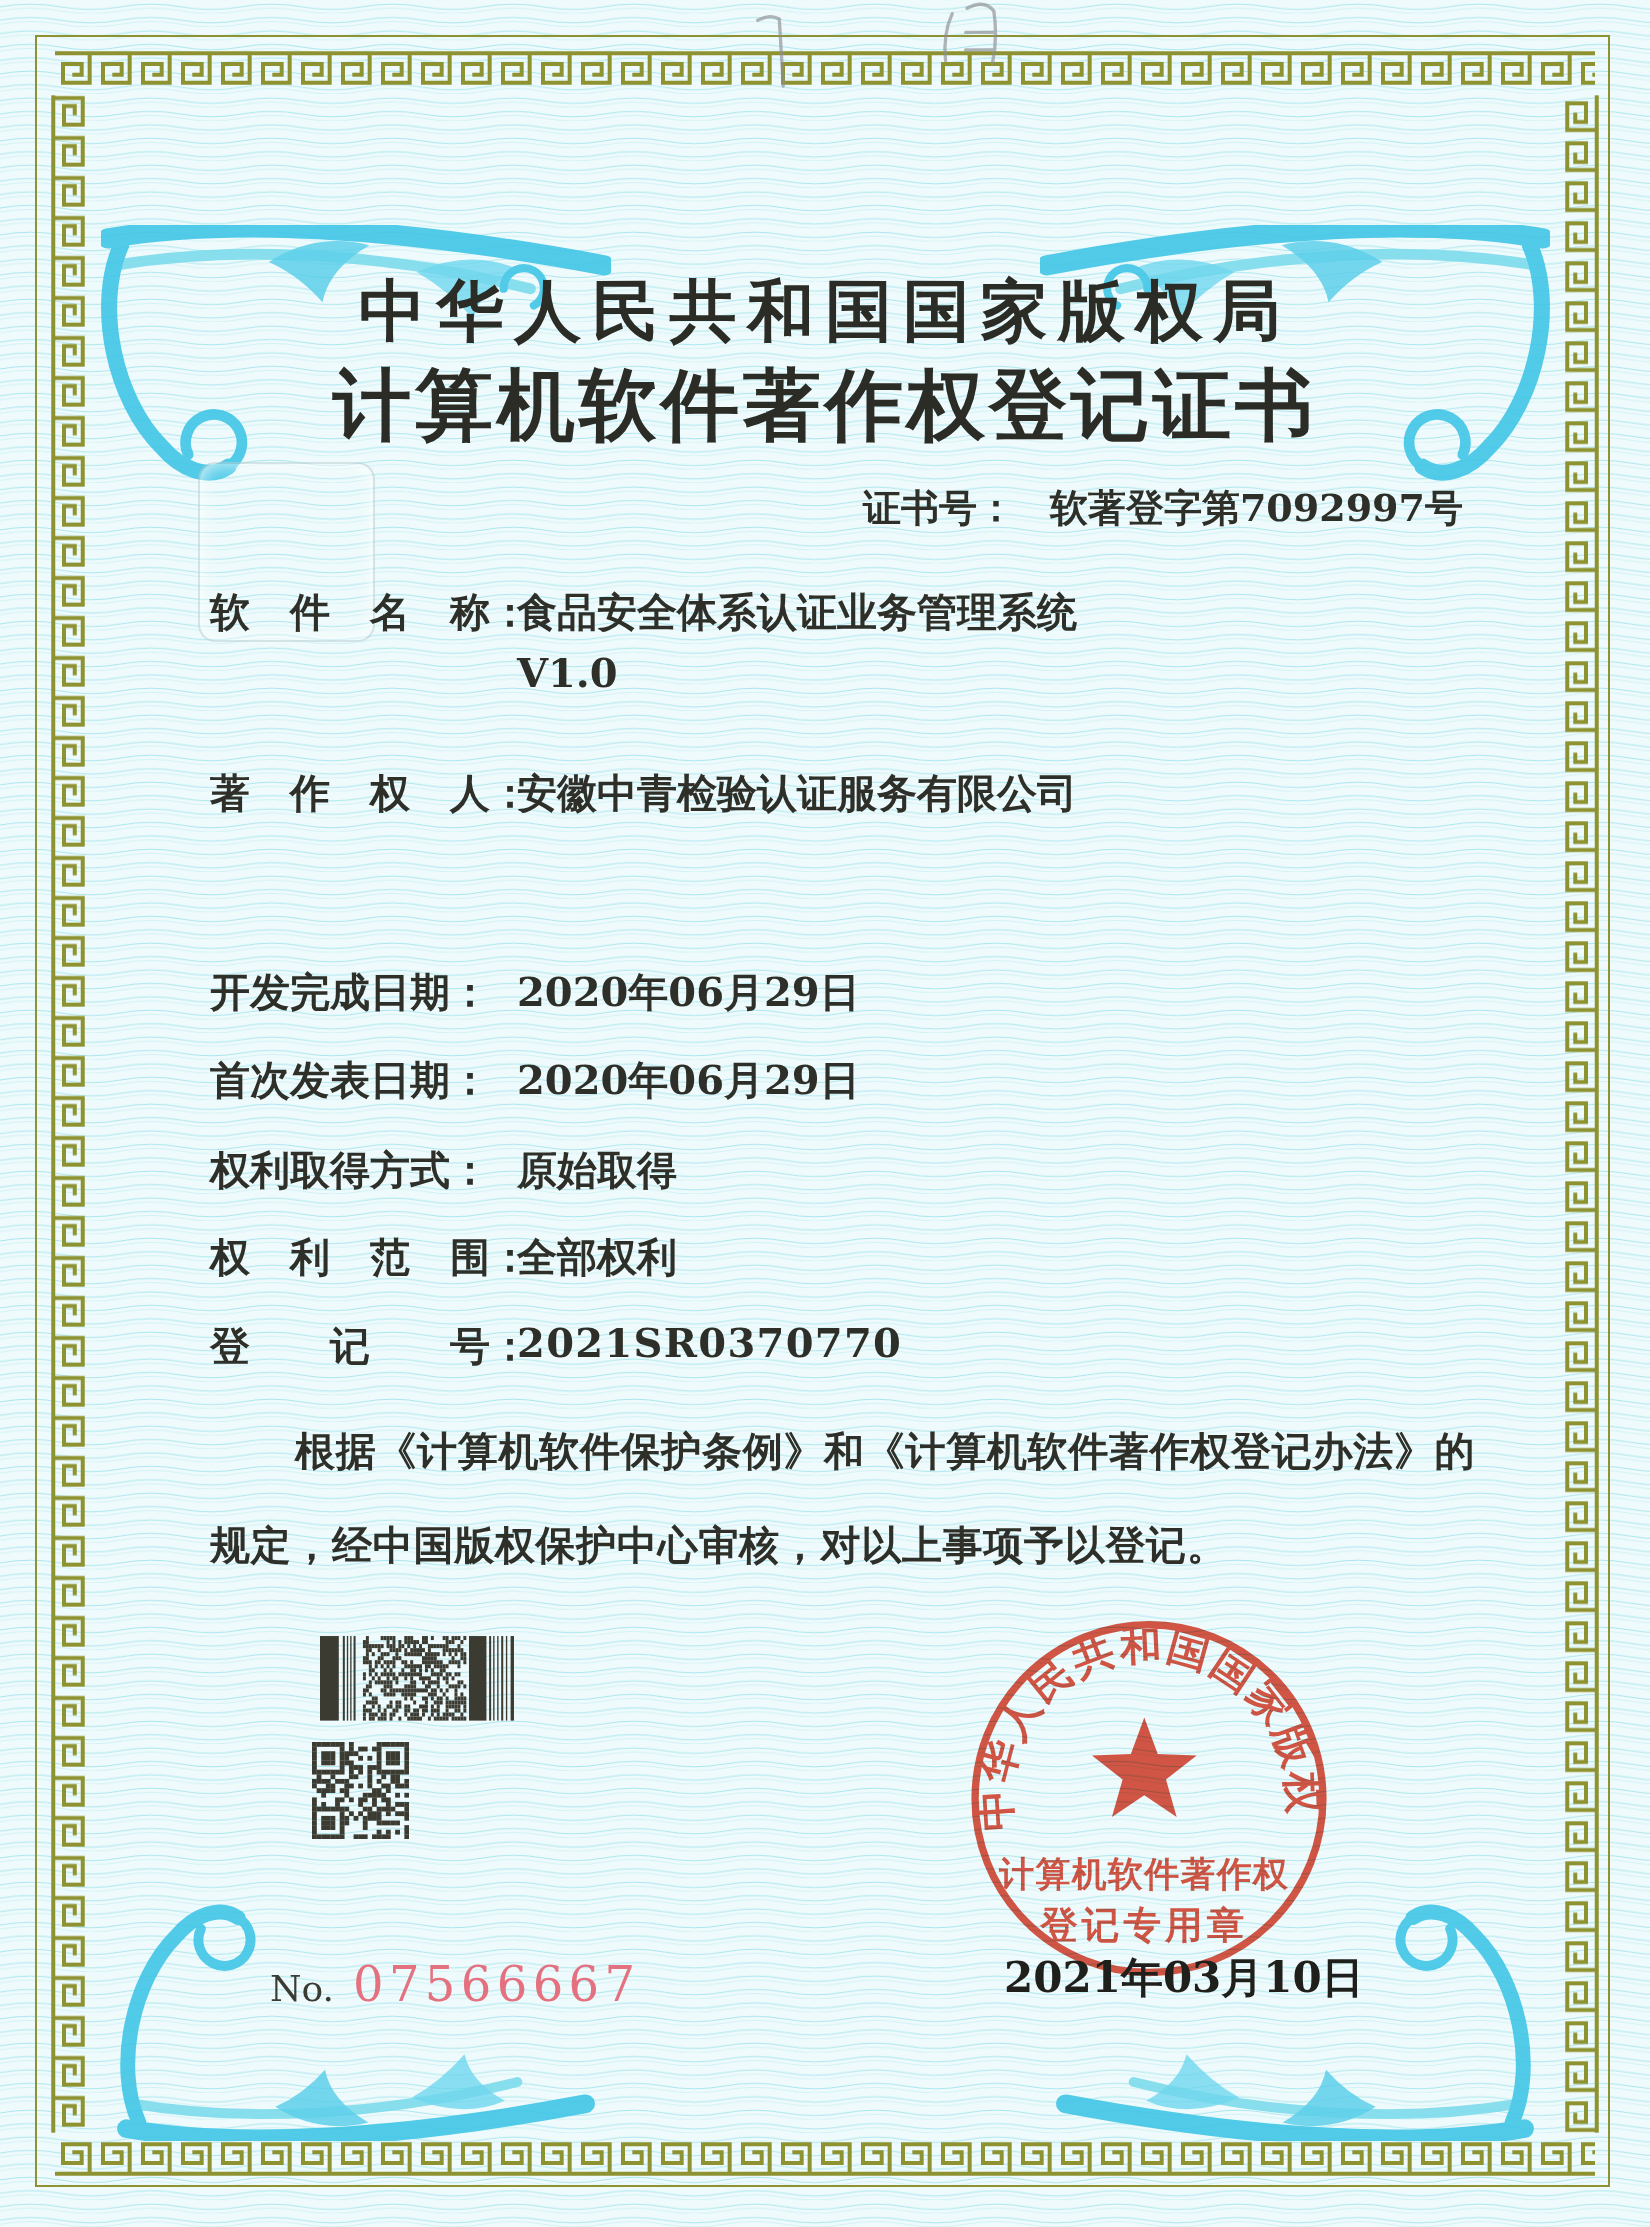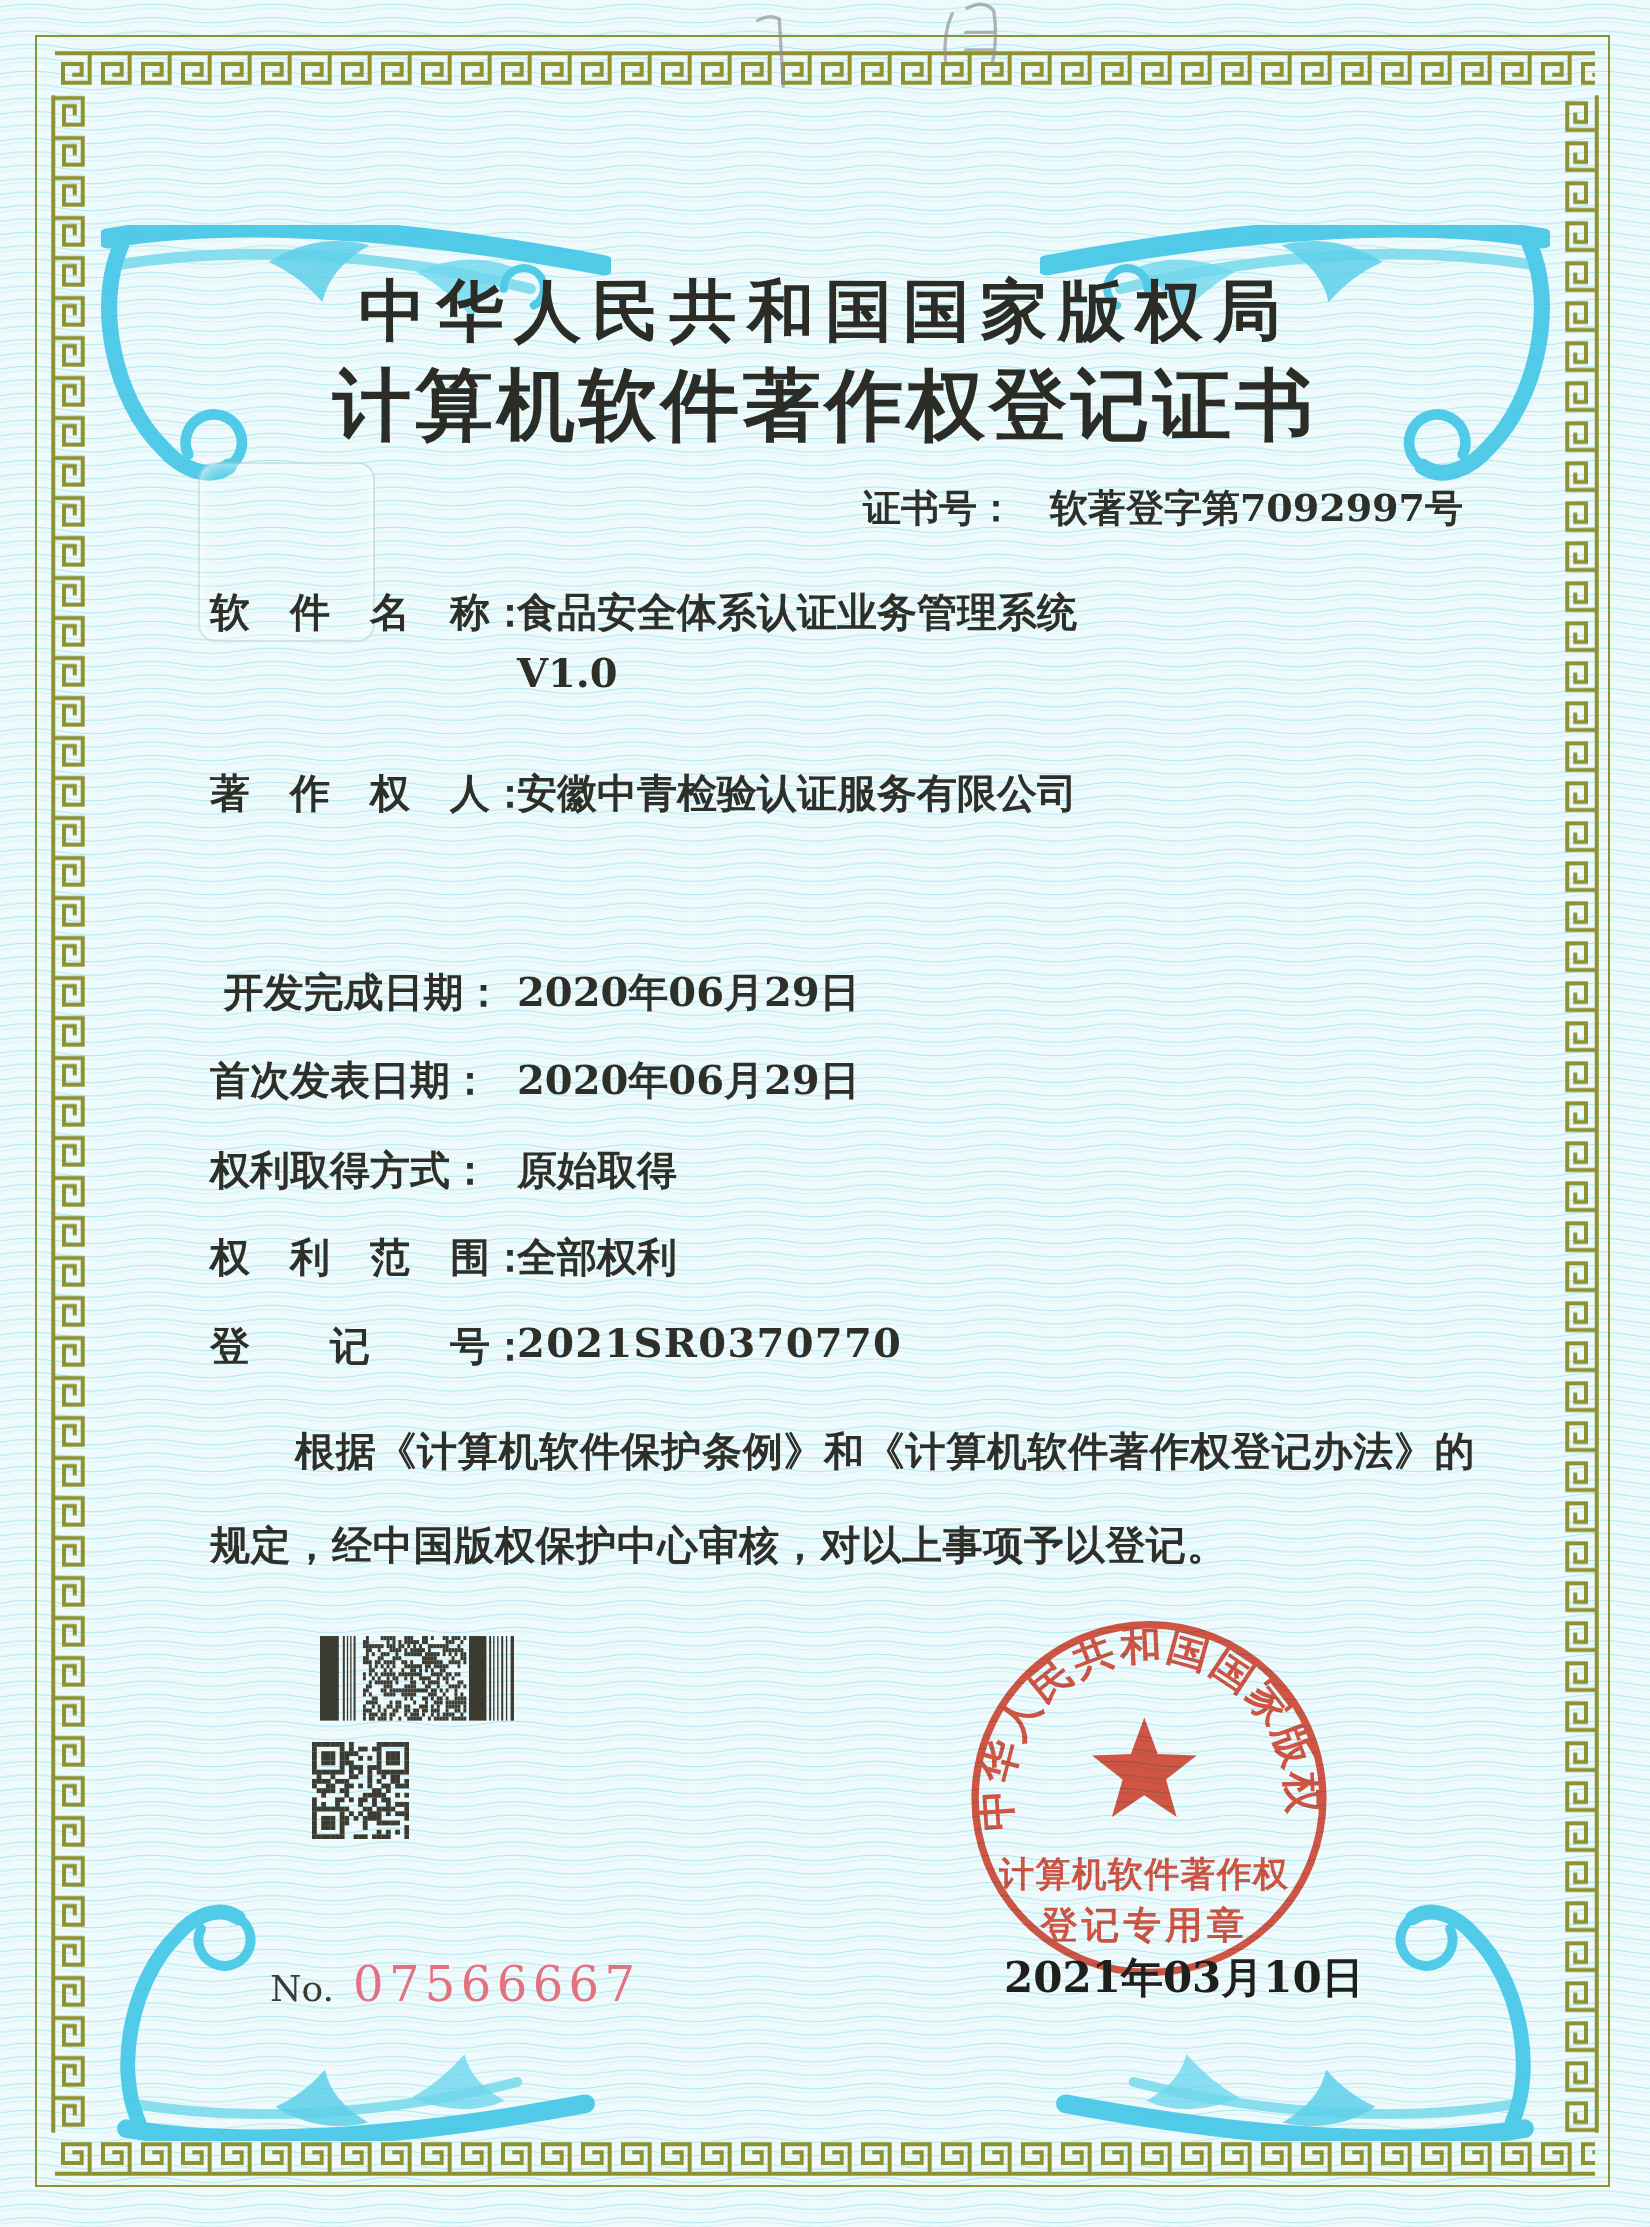--- a/index.html
+++ b/index.html
@@ -134,21 +134,21 @@
     <span class="lbl">软　件　名　称：</span><span class="val">
       <div>食品安全体系认证业务管理系统</div>
       <div class="l2">V1.0</div>
     </span>
   </div>
 
   <div class="row" style="top:750px;">
     <span class="lbl">著　作　权　人：</span><span class="val">安徽中青检验认证服务有限公司</span>
   </div>
 
-  <div class="row" style="top:949px;text-align:center;">
+  <div class="row" style="top:949px;">
     <span class="lbl">开发完成日期：</span><span class="val">2020年06月29日</span>
   </div>
 
   <div class="row" style="top:1037px;">
     <span class="lbl">首次发表日期：</span><span class="val">2020年06月29日</span>
   </div>
 
   <div class="row" style="top:1214px;">
     <span class="lbl">权　利　范　围：</span><span class="val">全部权利</span>
   </div>

